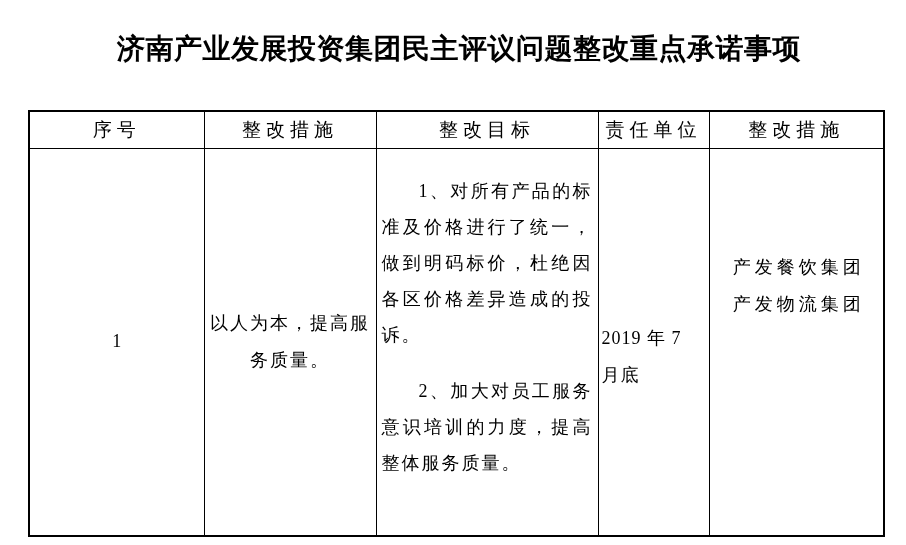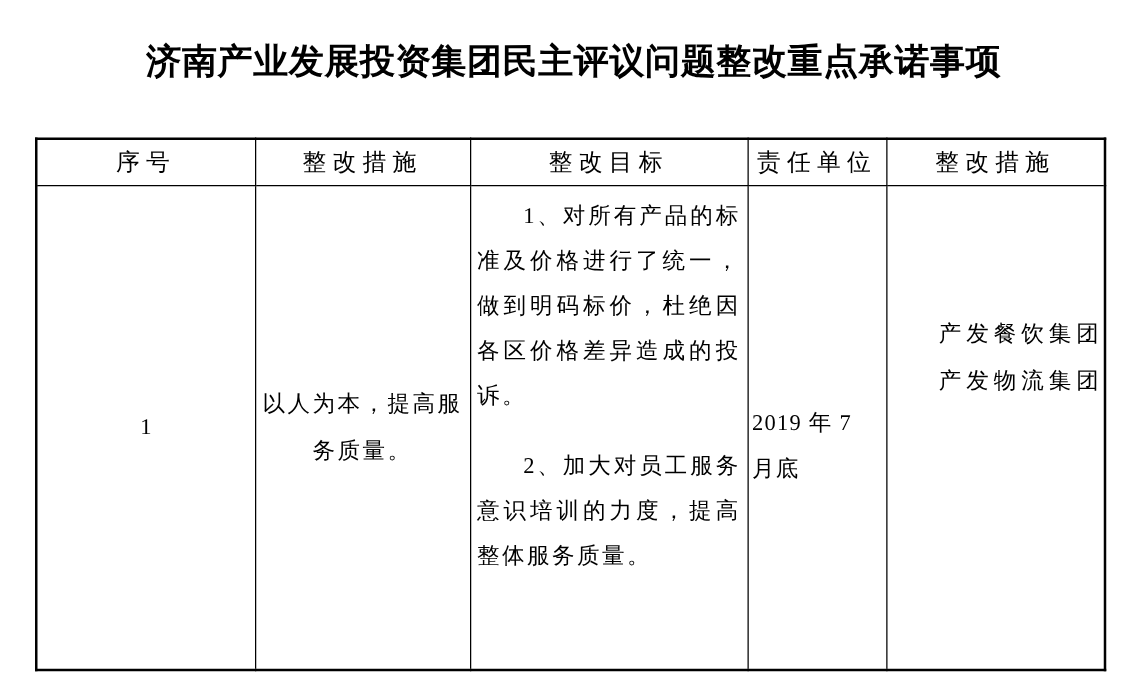--- a/index.html
+++ b/index.html
@@ -59,40 +59,40 @@
     padding: 0 4px;
   }
   td.cell-measures {
     vertical-align: top;
     font-size: 18px;
     letter-spacing: 2px;
     line-height: 36px;
     text-align: justify;
     padding: 5px 5px 0 5px;
   }
-  td.cell-measures p { text-indent: 37px; }
+  td.cell-measures p { text-indent: 37px; margin-top: 19px; }
   td.cell-measures p + p { margin-top: 20px; }
   td.cell-deadline {
     font-size: 18px;
     letter-spacing: 1px;
     line-height: 37px;
     text-align: left;
     padding: 16px 3px;
   }
   td.cell-deadline .deadline-text {
     position: relative;
     top: 15px;
   }
   td.cell-units {
     vertical-align: top;
     font-size: 18px;
     letter-spacing: 4px;
     line-height: 37px;
     padding: 100px 0 0 5px;
-    text-align: right;
+    text-align: center;
   }
 </style>
 </head>
 <body>
 
 <div class="page">
 
   <div class="doc-title">济南产业发展投资集团民主评议问题整改重点承诺事项</div>
 
   <table class="doc-table">

